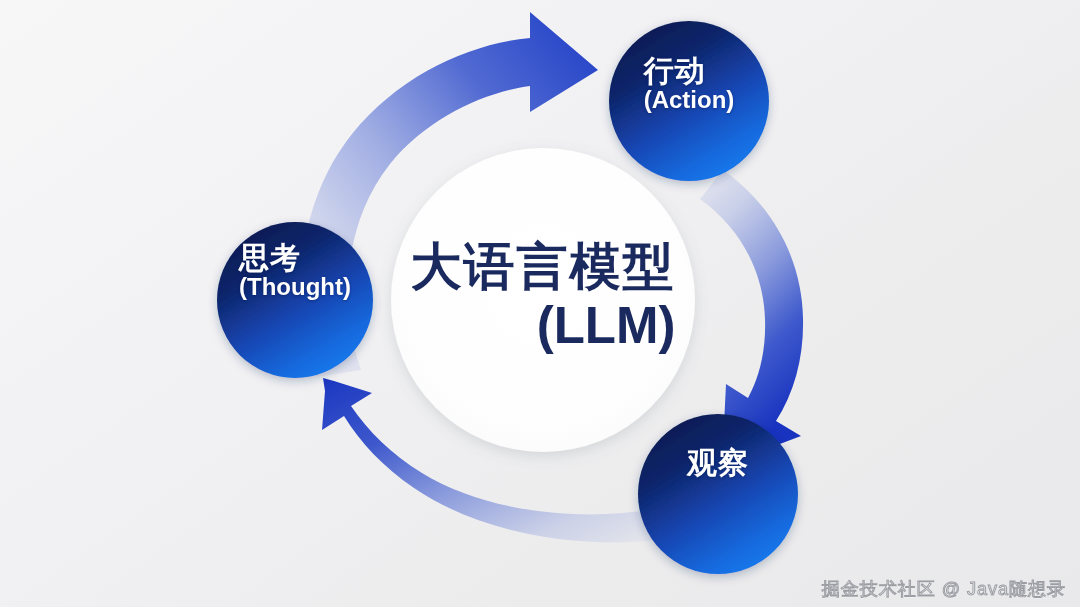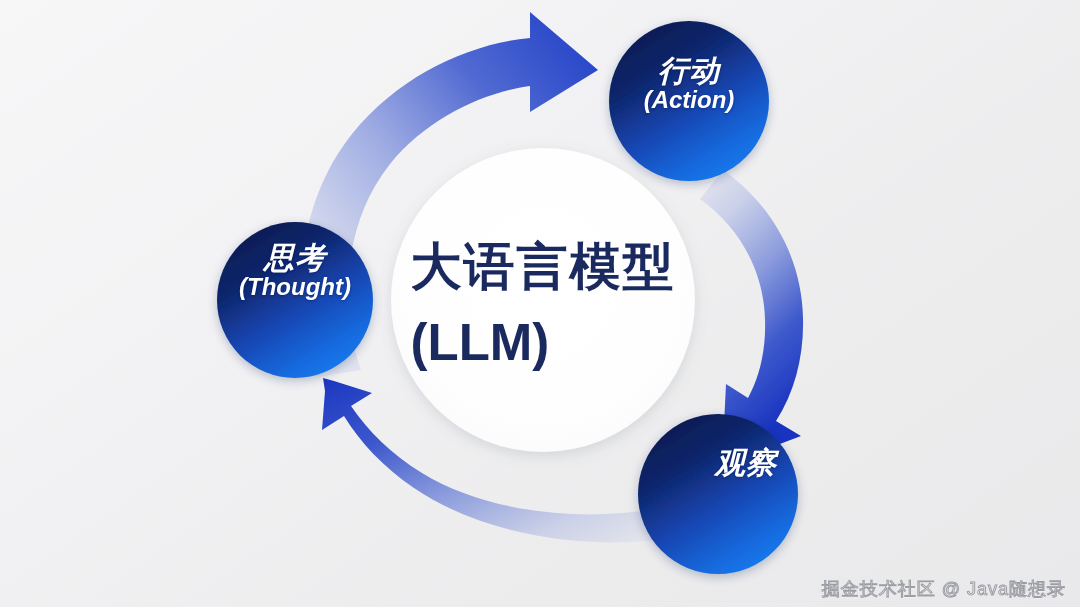--- a/index.html
+++ b/index.html
@@ -20,27 +20,25 @@
   #canvas {
     position: absolute;
     inset: 0;
     width: 1080px;
     height: 607px;
   }
 
   
   .node-label {
     position: absolute;
-    text-align: center;
     color: #ffffff;
     line-height: 1.08;
     white-space: nowrap;
     pointer-events: none;
     text-shadow: 0 1px 3px rgba(0, 20, 70, .45);
-    font-style: italic;
   }
   .node-label .cn {
     display: block;
     font-size: 30px;
     font-weight: 700;
     letter-spacing: 1px;
   }
   .node-label .en {
     display: block;
     font-size: 24px;
@@ -52,48 +50,48 @@
     left: 295px;
     top: 242px;
     transform: translateX(-50%);
   }
   #label-action {
     left: 689px;
     top: 55px;
     transform: translateX(-50%);
   }
   #label-observation {
-    left: 746px;
+    left: 718px;
     top: 447px;
     transform: translateX(-50%);
   }
 
   #label-center {
     position: absolute;
     left: 543px;
     top: 238px;
     transform: translateX(-50%);
-    text-align: left;
+    text-align: right;
     color: #1b2a5e;
     line-height: 1.12;
     white-space: nowrap;
     pointer-events: none;
   }
   #label-center .cn {
     display: block;
     font-size: 51px;
     font-weight: 700;
     letter-spacing: 2px;
   }
   #label-center .en {
     display: block;
     font-size: 51px;
     font-weight: 700;
     letter-spacing: 0px;
-    margin-top: 19px;
+    margin-top: 2px;
   }
 
   
   #watermark {
     position: absolute;
     right: 14px;
     bottom: 6px;
     font-size: 18px;
     font-weight: 400;
     letter-spacing: 1px;

